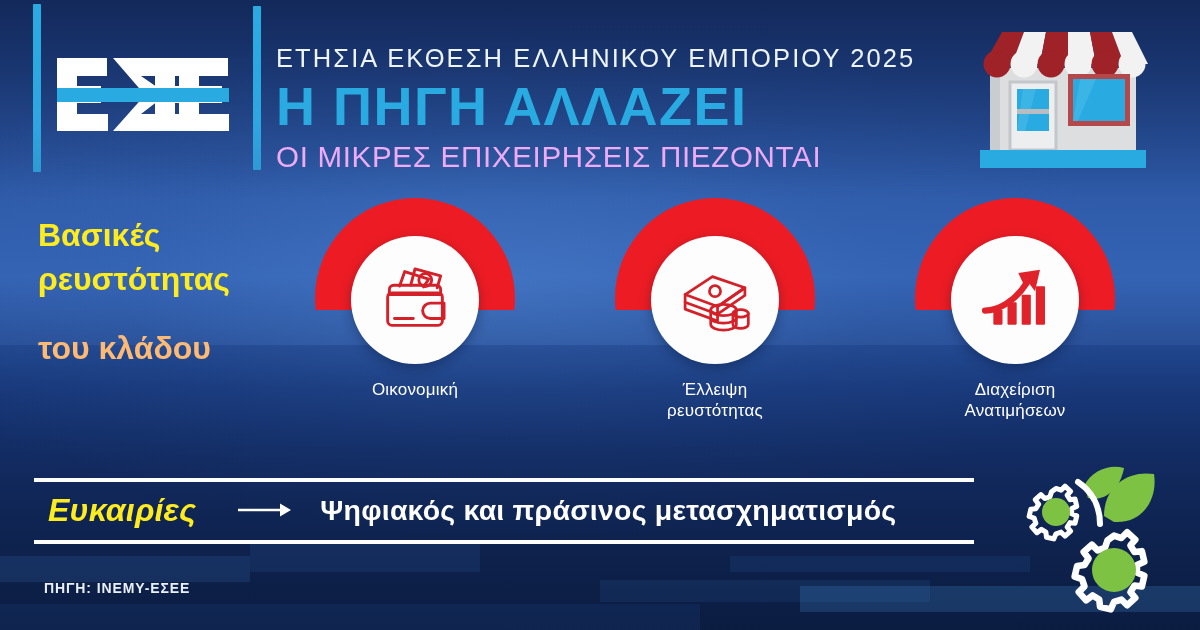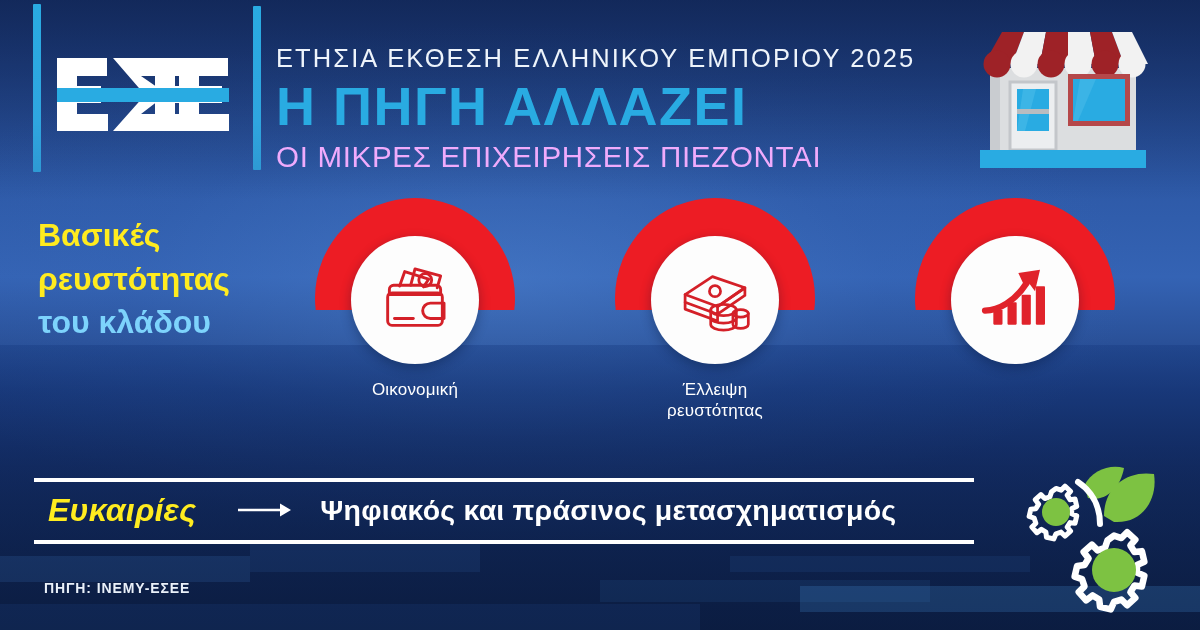--- a/index.html
+++ b/index.html
@@ -74,21 +74,21 @@
 
   
   #shop-icon { position:absolute; left:968px; top:24px; width:190px; height:160px; }
 
   
   #challenges-heading {
     position:absolute; left:38px; top:214px; width:265px;
     font-size:32px; font-weight:700; line-height:1.36;
   }
   #challenges-heading .hl-y { color:#FFEC1F; display:block; }
-  #challenges-heading .hl-w { color:#7dd3fc; display:block; }
+  #challenges-heading .hl-w { color:#fdba74; display:block;margin-top:26px; }
 
   
   .card { position:absolute; top:198px; width:236px; text-align:center; }
   #card-0 { left:297px; }
   #card-1 { left:597px; }
   #card-2 { left:897px; }
 
   .arc-wrap {
     position:relative; width:200px; height:112px; margin:0 auto;
     overflow:hidden;
@@ -288,20 +288,24 @@
             <rect x="39" y="53" width="11" height="27" rx="1"></rect>
             <rect x="56" y="44" width="11" height="36" rx="1"></rect>
             <rect x="73" y="34" width="11" height="46" rx="1"></rect>
           </g>
           <path d="M12,63 C28,63 48,52 62,30" stroke="#E0232B" stroke-width="7.5" fill="none" stroke-linecap="round"></path>
           <polygon points="52,18 78,14 72,40 64,29 58,31" fill="#E0232B"></polygon>
         </svg>
       </span>
     </div>
   </div>
+  <div class="card-label">
+    <div>Διαχείριση</div>
+    <div>Ανατιμήσεων</div>
+  </div>
 </div>
 
 <div id="opp-rule-top"></div>
 <div id="opp-rule-bottom"></div>
 <div id="opp-row">
   <span id="opp-label">Ευκαιρίες</span>
   <span id="opp-arrow">
     <svg viewBox="0 0 56 20" width="56" height="20">
       <line x1="2" y1="10" x2="44" y2="10" stroke="#ffffff" stroke-width="2.6"></line>
       <polygon points="44,3.5 55,10 44,16.5" fill="#ffffff"></polygon>

